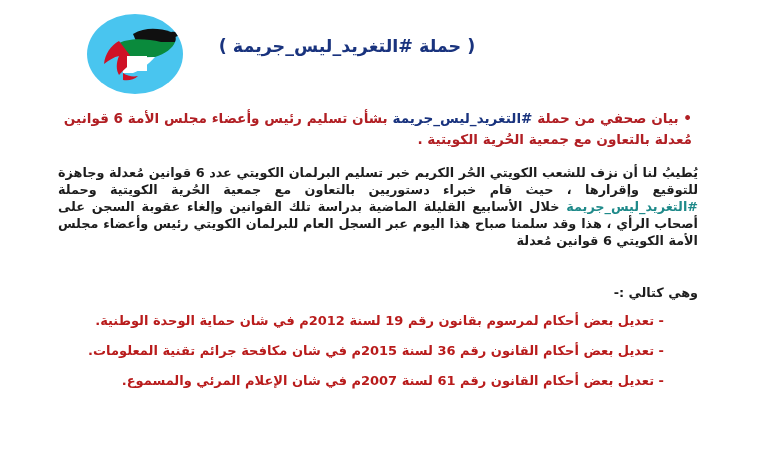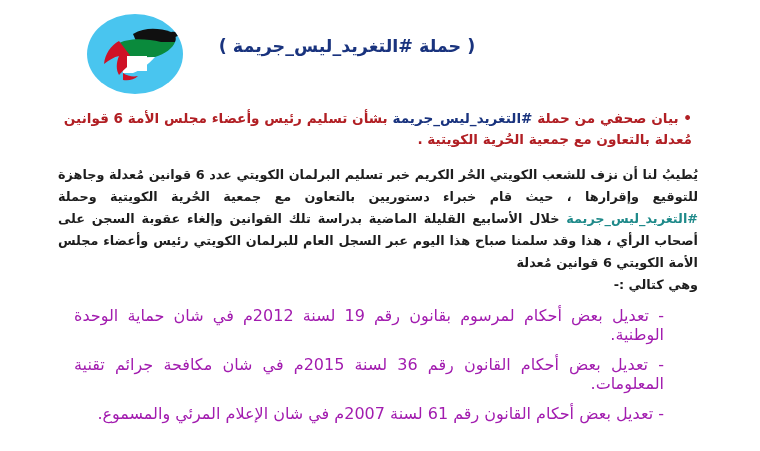--- a/index.html
+++ b/index.html
@@ -85,43 +85,44 @@
 
   
   .body-para {
     direction: rtl;
     text-align: justify;
     text-align-last: right;
     margin: 14px 0 0 0;
     padding: 0 62px 0 58px;
     font-size: 12.8px;
     font-weight: bold;
-    line-height: 22px;
+    line-height: 17px;
     color: #1d1d1d;
   }
   .body-para .hash-teal {
     color: #1f8a8a;
   }
   .body-para .closing {
     display: block;
     text-align: center;
+    margin-top: 35px;
   }
 
   
   .clause-list {
     direction: rtl;
     margin: 10px 0 0 0;
     padding: 0 96px 0 74px;
     list-style: none;
   }
   .clause-item {
-    font-size: 16px;
-    font-weight: normal;
+    font-size: 13px;
+    font-weight: bold;
     line-height: 19px;
-    color: #a21caf;
+    color: #b91c1c;
     margin-bottom: 11px;
     text-align: justify;
     text-align-last: right;
   }
   .clause-item.wrap2 {
     text-align-last: center;
   }
 </style>
 </head>
 <body>

